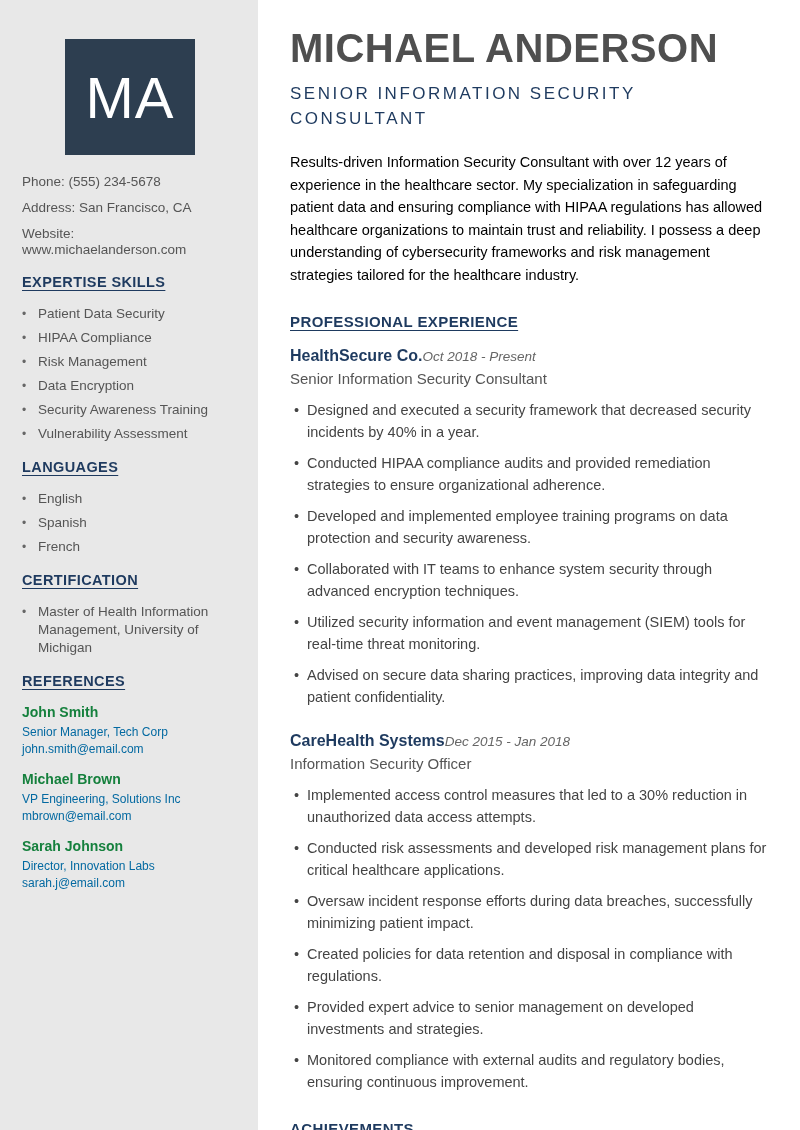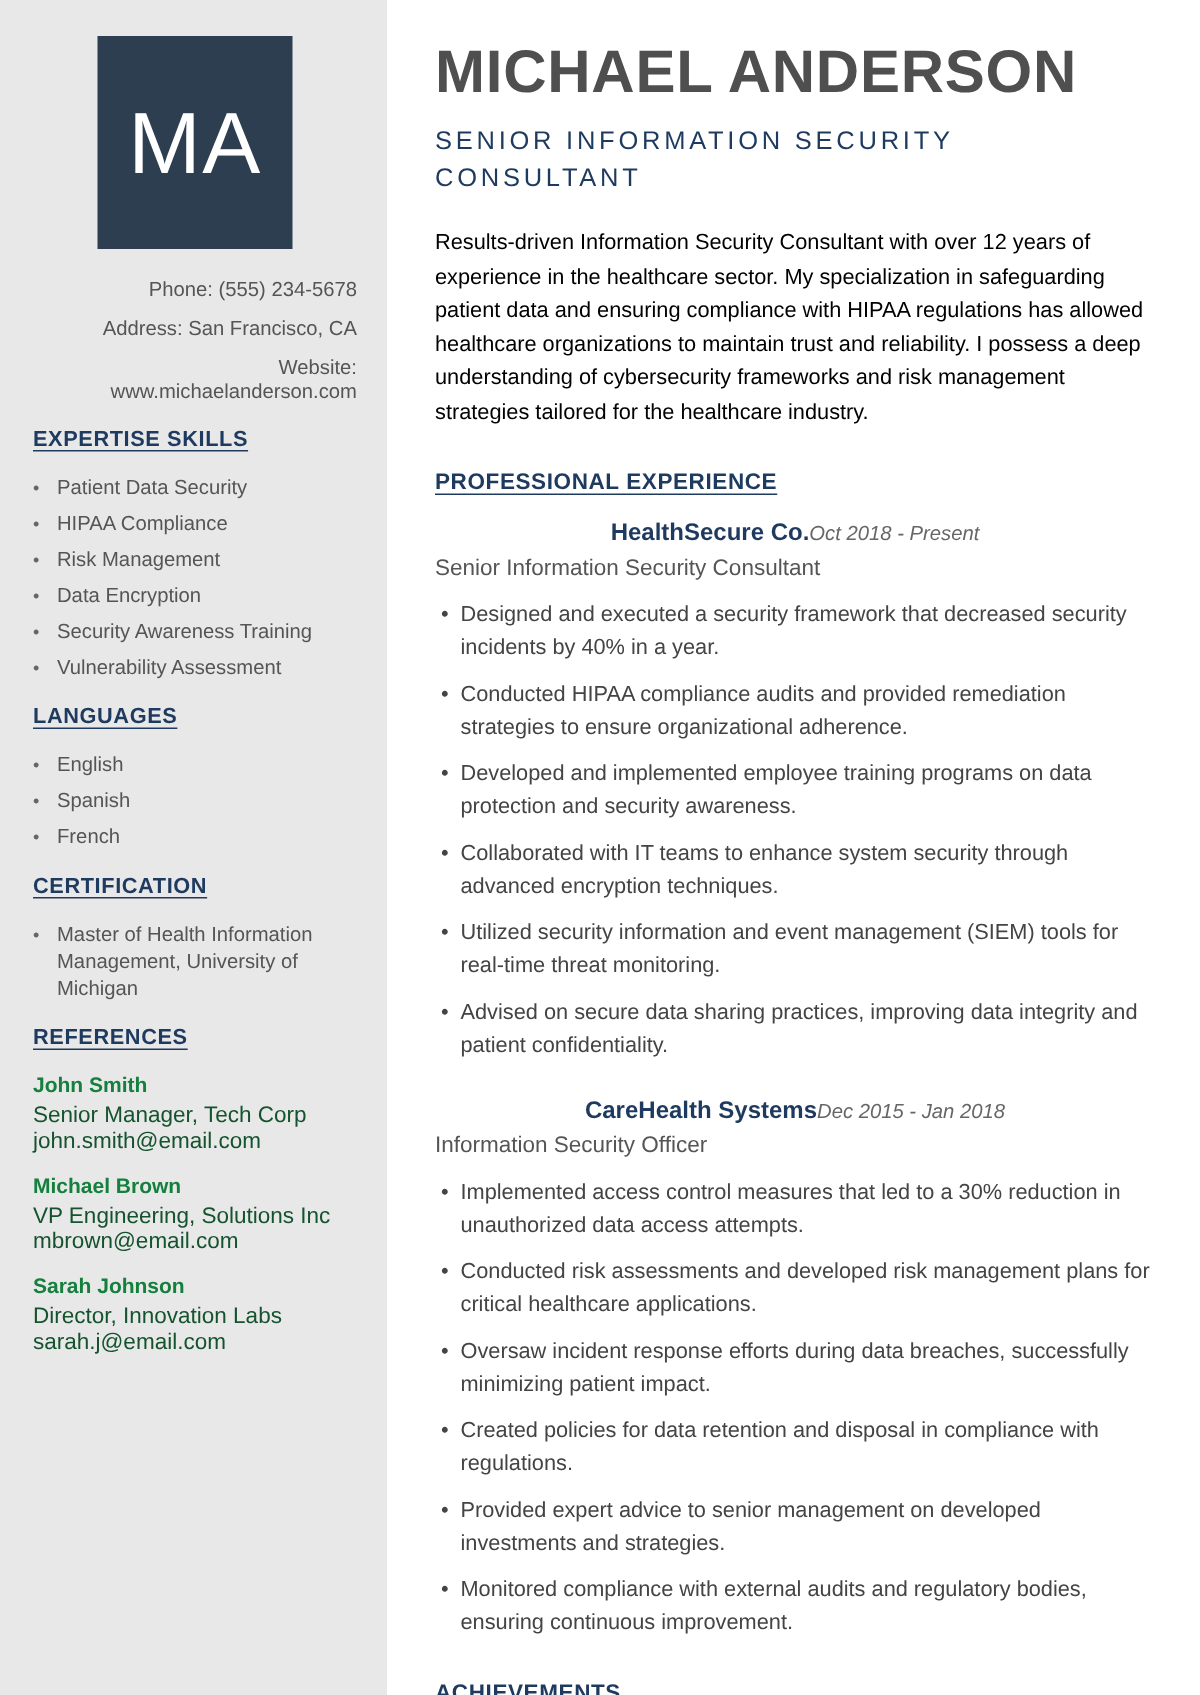--- a/index.html
+++ b/index.html
@@ -16,31 +16,31 @@
 
   
   .sidebar {
     width: 258px;
     flex: 0 0 258px;
     background: #e8e8e8;
     padding: 24px 20px 20px 22px;
   }
   .monogram {
     width: 130px;
-    height: 142px;
-    margin: 0 auto;
+    height: 116px;
+    margin: 15px auto;
     background: #2d3e50;
     color: #ffffff;
     display: flex;
     align-items: center;
     justify-content: center;
     font-size: 58px;
     letter-spacing: 1px;
   }
-  .contact { margin-top: 19px; text-align: right; }
+  .contact { margin-top: 19px; }
   .contact-line {
     font-size: 13.5px;
     color: #555555;
     line-height: 16px;
     margin-bottom: 10px;
   }
   .side-section { margin-top: 16px; }
   .side-heading {
     font-size: 14.5px;
     font-weight: bold;
@@ -63,22 +63,22 @@
     font-size: 12px;
   }
   .ref-entry { margin-bottom: 13px; }
   .ref-name {
     font-size: 14px;
     font-weight: bold;
     color: #15803d;
     margin-bottom: 4px;
   }
   .ref-role, .ref-email {
-    font-size: 15px;
-    color: #14532d;
+    font-size: 12px;
+    color: #0369a1;
     line-height: 17px;
   }
 
   
   .main {
     flex: 1;
     padding: 27px 30px 20px 32px;
   }
   .name {
     font-size: 40px;
@@ -107,21 +107,21 @@
     font-weight: bold;
     color: #1e3a5f;
     letter-spacing: 0.4px;
     text-decoration: underline;
     text-underline-offset: 3px;
   }
   .job { margin-top: 17px; }
   .job-head {
     display: flex;
     align-items: baseline;
-    justify-content: center;
+    justify-content: flex-start;
     margin-top: 12px;
   }
   .company {
     font-size: 16px;
     font-weight: bold;
     color: #1e3a5f;
   }
   .dates {
     font-size: 13.5px;
     font-style: italic;

